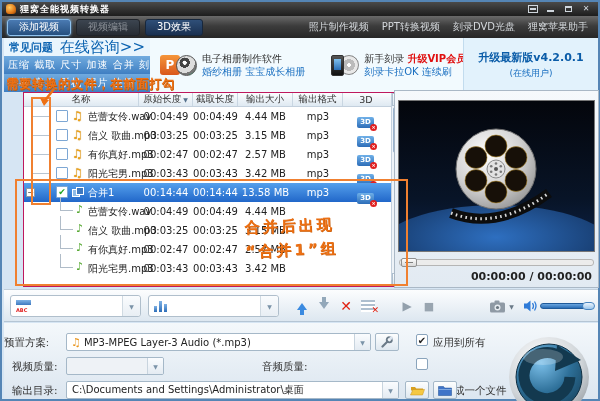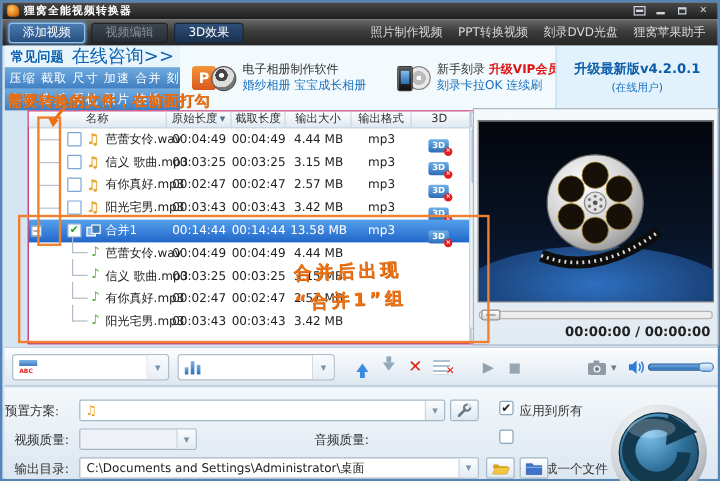--- a/index.html
+++ b/index.html
@@ -478,20 +478,21 @@
     <span class="vol-track">
       <span class="vol-thumb"></span>
     </span>
   </div>
 
   <div class="bottom">
 
     <span class="brow-label" style="left:0; top:13px;font-family:Liberation Serif, serif;">预置方案:</span>
     <span class="combo" style="left:62px; top:10px; width:305px;">
       <span class="notei">♫</span>
+      <span>MP3-MPEG Layer-3 Audio (*.mp3)</span>
       <span class="dd">▼</span>
     </span>
     <span class="sq-btn" style="left:371px; top:10px; width:24px;">
       <svg width="12" height="12" viewBox="0 0 12 12">
         <path d="M1.5 10.5 L6.5 5.5" stroke="#6a7a88" stroke-width="2.2" stroke-linecap="round"></path>
         <circle cx="8.3" cy="3.7" r="2.6" fill="none" stroke="#6a7a88" stroke-width="1.8"></circle>
         <rect x="8.6" y="0.6" width="3" height="3" fill="#dce6f0"></rect>
       </svg>
     </span>
     <span class="chk" style="left:412px; top:11px;">✔</span>

